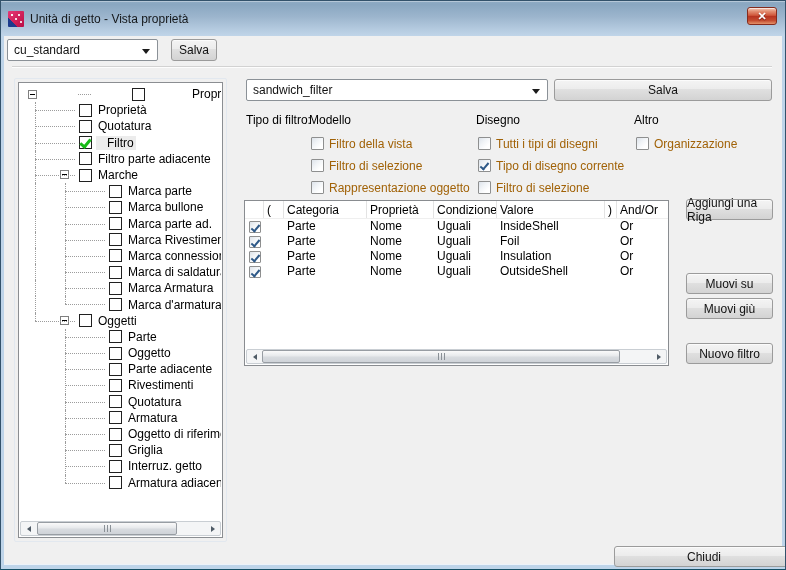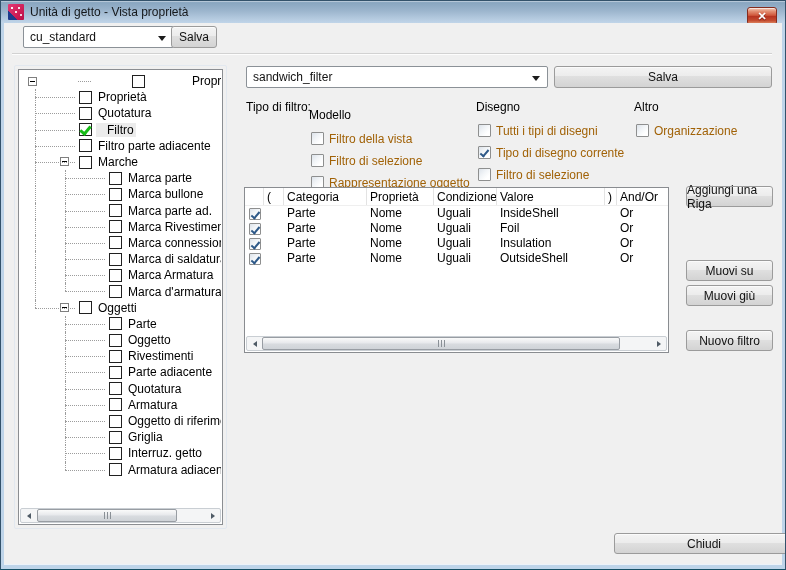--- a/index.html
+++ b/index.html
@@ -2,21 +2,21 @@
 <html><head>
 <meta charset="utf-8">
 <style>
   html,body{margin:0;padding:0;background:#9aa7b1;font-family:"Liberation Sans",sans-serif;}
   *{box-sizing:border-box;}
 
   .window{position:relative;width:786px;height:570px;background:#bed4e9;
     border:1px solid #33526b;border-bottom-color:#155066;display:flex;flex-direction:column;overflow:hidden;}
 
   
-  .titlebar{height:22px;flex:none;position:relative;display:flex;align-items:center;
+  .titlebar{height:35px;flex:none;position:relative;display:flex;align-items:center;
     background:linear-gradient(180deg,#8fabc4 0%,#8aa7c1 10%,#9cb5cd 45%,#b4cadf 80%,#c0d5e9 100%);
     box-shadow:inset 0 1px 0 rgba(255,255,255,.35);}
   .app-icon{width:16px;height:16px;margin:0 6px 0 7px;flex:none;border-radius:1px;
     background:
       radial-gradient(circle at 4px 4px, rgba(255,255,255,.95) 1.1px, transparent 1.4px),
       radial-gradient(circle at 11px 4px, rgba(255,255,255,.85) 1.1px, transparent 1.4px),
       radial-gradient(circle at 8px 8px, rgba(255,255,255,.85) 1.1px, transparent 1.4px),
       radial-gradient(circle at 13px 11px, rgba(255,255,255,.8) 1px, transparent 1.3px),
       linear-gradient(to top right,#1d3b8c 0 30%,transparent 30.5%),
       linear-gradient(135deg,#e43a76 0%,#d02059 55%,#b80f47 100%);}
@@ -85,21 +85,21 @@
     display:flex;align-items:center;justify-content:center;}
   .sb-grip{width:7px;height:7px;background:repeating-linear-gradient(90deg,#8a9096 0 1px,transparent 1px 3px);}
   .tree-scroll{left:1px;right:1px;bottom:1px;}
   .tree-scroll .sb-thumb{left:1px;width:140px;}
   .tbl-scroll{left:1px;right:1px;bottom:1px;}
   .tbl-scroll .sb-thumb{left:0;width:358px;}
 
   
   .ft-label{position:absolute;left:242px;top:77px;font-size:12px;color:#000;}
   .ft-col{position:absolute;top:77px;}
-  .ft-col.c1{left:305px;margin-top:8px;} .ft-col.c2{left:472px;} .ft-col.c3{left:630px;}
+  .ft-col.c1{left:305px;} .ft-col.c2{left:472px;} .ft-col.c3{left:630px;}
   .ft-head{font-size:12px;height:14px;margin-bottom:10px;color:#000;}
   .ft-opt{display:flex;align-items:center;height:13px;margin-bottom:9px;}
   .ft-opt .a-cb{margin:0 5px 0 2px;}
   .ft-opt .lbl{font-size:12px;white-space:nowrap;color:#a16207;}
 
   
   .tbl{position:absolute;left:240px;top:164px;width:425px;height:166px;background:#fff;
     border:1px solid #898c90;overflow:hidden;}
   .tbl-header,.tbl-row{display:grid;grid-template-columns:19px 20px 83px 67px 63px 108px 12px 1fr;align-items:center;}
   .tbl-header{height:18px;border-bottom:1px solid #efefef;}
@@ -109,21 +109,21 @@
   .tbl-row{height:15px;}
   .tbl-row .cell{font-size:12px;line-height:15px;padding:0 3px;white-space:nowrap;overflow:hidden;color:#000;}
   .tbl-row .cbcell{display:flex;justify-content:center;}
   .tbl-row .a-cb{width:12px;height:12px;}
 
   
   .side-btn{left:682px;width:87px;height:21px;}
   .sb1{top:163px;} .sb2{top:188px;} .sb3{top:237px;} .sb4{top:262px;} .sb5{top:307px;}
 
   
-  .combo-top{left:19px;top:3px;width:151px;}
+  .combo-top{left:3px;top:3px;width:151px;}
   .btn-save-top{left:167px;top:3px;width:46px;height:22px;}
   .combo-filter{left:242px;top:43px;width:302px;}
   .btn-save-filter{left:550px;top:43px;width:218px;height:22px;}
   .btn-close{left:610px;top:510px;width:180px;height:21px;}
 </style>
 </head>
 <body>
 
 <div class="window">
   <div class="titlebar">
@@ -242,27 +242,27 @@
             <div class="t-row">
               <span class="t-guide"></span>
               <span class="t-conn mid"></span>
               <span class="t-cb"></span>
               <span class="t-label">Oggetto</span>
             </div>
             <div class="t-row">
               <span class="t-guide"></span>
               <span class="t-conn mid"></span>
               <span class="t-cb"></span>
+              <span class="t-label">Parte adiacente</span>
+            </div>
+            <div class="t-row">
+              <span class="t-guide"></span>
+              <span class="t-conn mid"></span>
+              <span class="t-cb"></span>
               <span class="t-label">Rivestimenti</span>
-            </div>
-            <div class="t-row">
-              <span class="t-guide"></span>
-              <span class="t-conn mid"></span>
-              <span class="t-cb"></span>
-              <span class="t-label">Parte adiacente</span>
             </div>
             <div class="t-row">
               <span class="t-guide"></span>
               <span class="t-conn mid"></span>
               <span class="t-cb"></span>
               <span class="t-label">Quotatura</span>
             </div>
             <div class="t-row">
               <span class="t-guide"></span>
               <span class="t-conn mid"></span>

